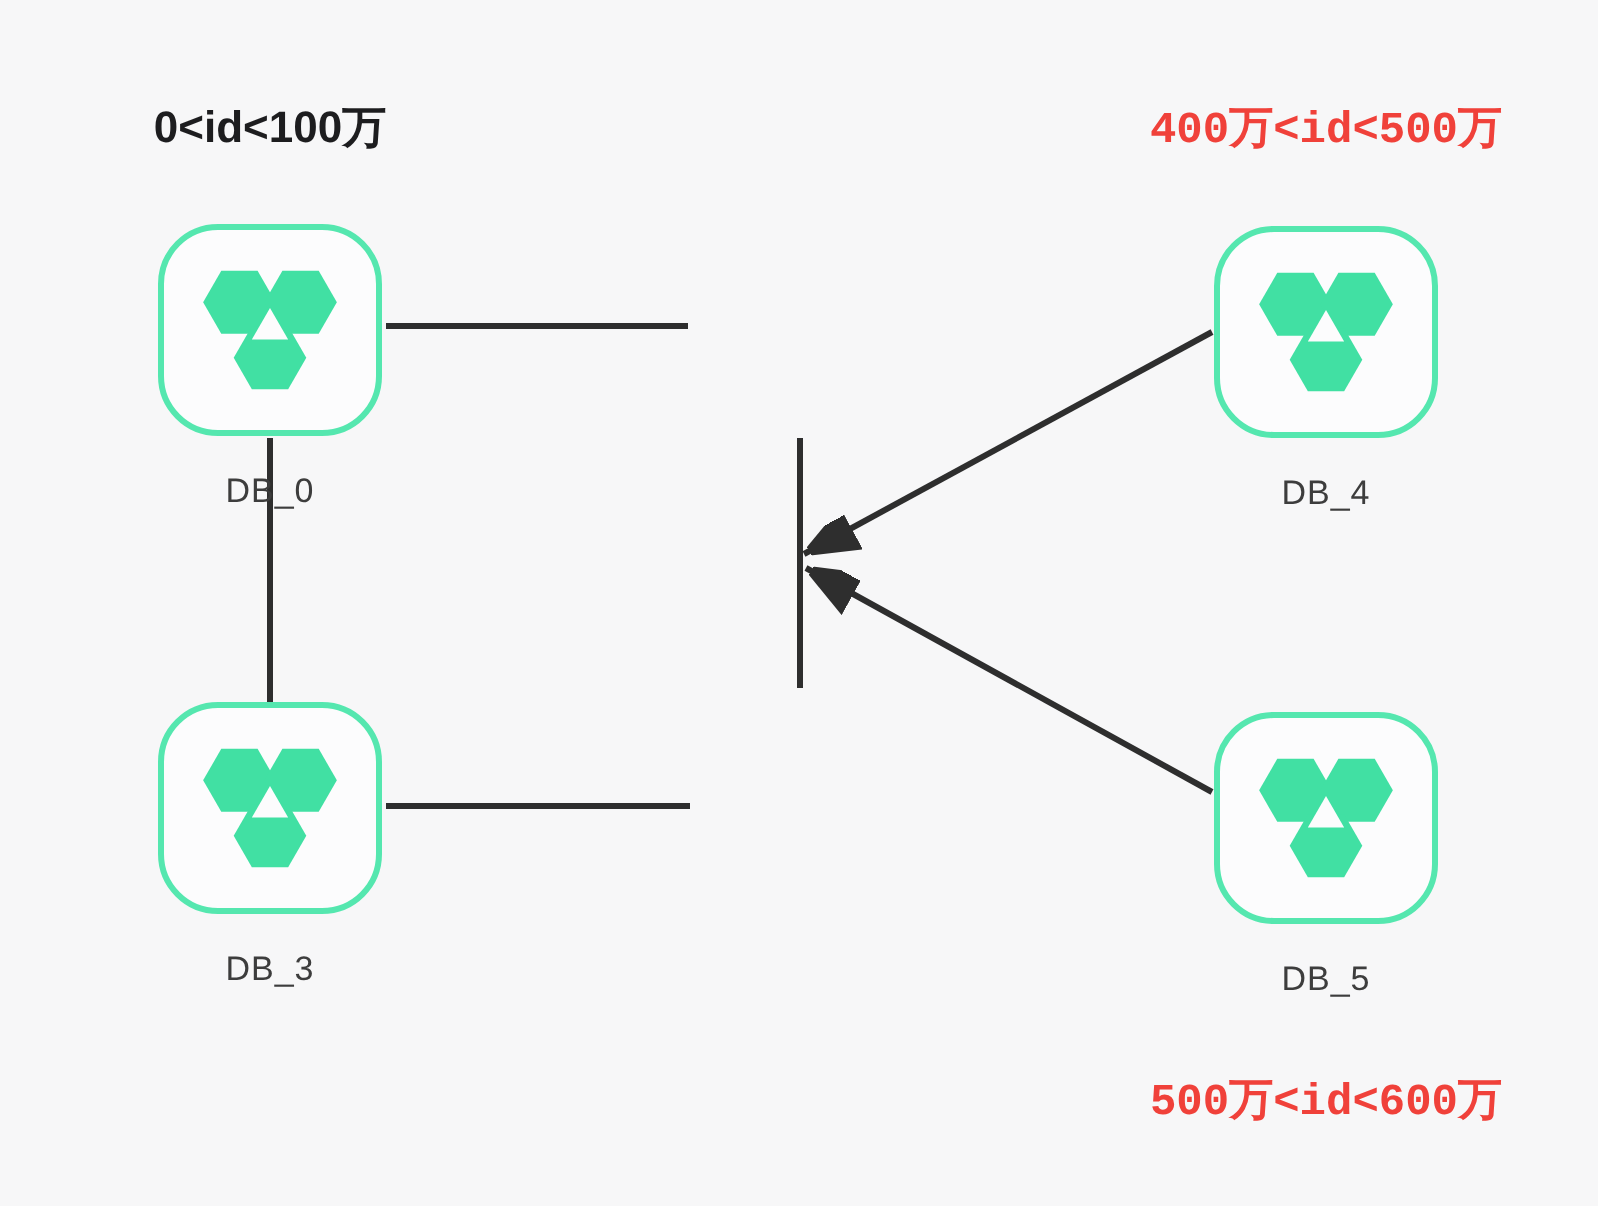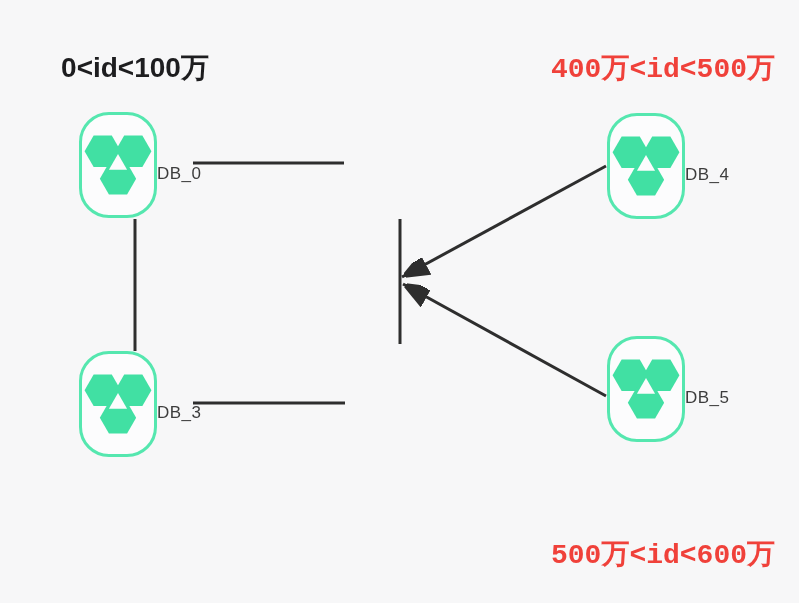--- a/index.html
+++ b/index.html
@@ -13,40 +13,40 @@
     background:#f7f7f8;
     overflow:hidden;
   }
   .edges-svg{
     position:absolute;left:0;top:0;width:799px;height:603px;
     pointer-events:none;
   }
   .node{
     position:absolute;
     width:112px;
-    display:flex;align-items:center;
+    display:flex;flex-direction:column;align-items:center;
   }
   .node-box{
     width:112px;height:106px;
     box-sizing:border-box;
     border:3px solid #55e7af;
     border-radius:30px;
     background:#fcfcfd;
     display:flex;align-items:center;justify-content:center;
   }
   .node-label{
     margin-top:18px;
     font-size:17px;
     color:#3d3d3d;
     letter-spacing:0.5px;
   }
   .range-label{
     position:absolute;
     transform:translateX(-50%);
-    font-size:28px;
+    font-size:22px;
     font-weight:600;
     color:#1d1d1f;
     white-space:nowrap;
   }
   .range-label.red{ color:#f0413a;font-family:Liberation Mono, monospace; }
 </style>
 </head>
 <body style="background: rgb(247, 247, 248);">
 
 <div class="canvas">
@@ -97,21 +97,21 @@
   <div class="node" style="left:79px;top:351px">
     <div class="node-box">
       <svg width="72" height="64" viewBox="13 14 74 67" fill="#41e0a3">
         <use href="#hex-cluster"></use>
       </svg>
     </div>
     <div class="node-label">DB_3</div>
   </div>
 
 
-  <div class="node" style="left:607px;top:336px">
+  <div class="node" style="left:607px;top:356px">
     <div class="node-box">
       <svg width="72" height="64" viewBox="13 14 74 67" fill="#41e0a3">
         <use href="#hex-cluster"></use>
       </svg>
     </div>
     <div class="node-label">DB_5</div>
   </div>
 
 </div>
 

